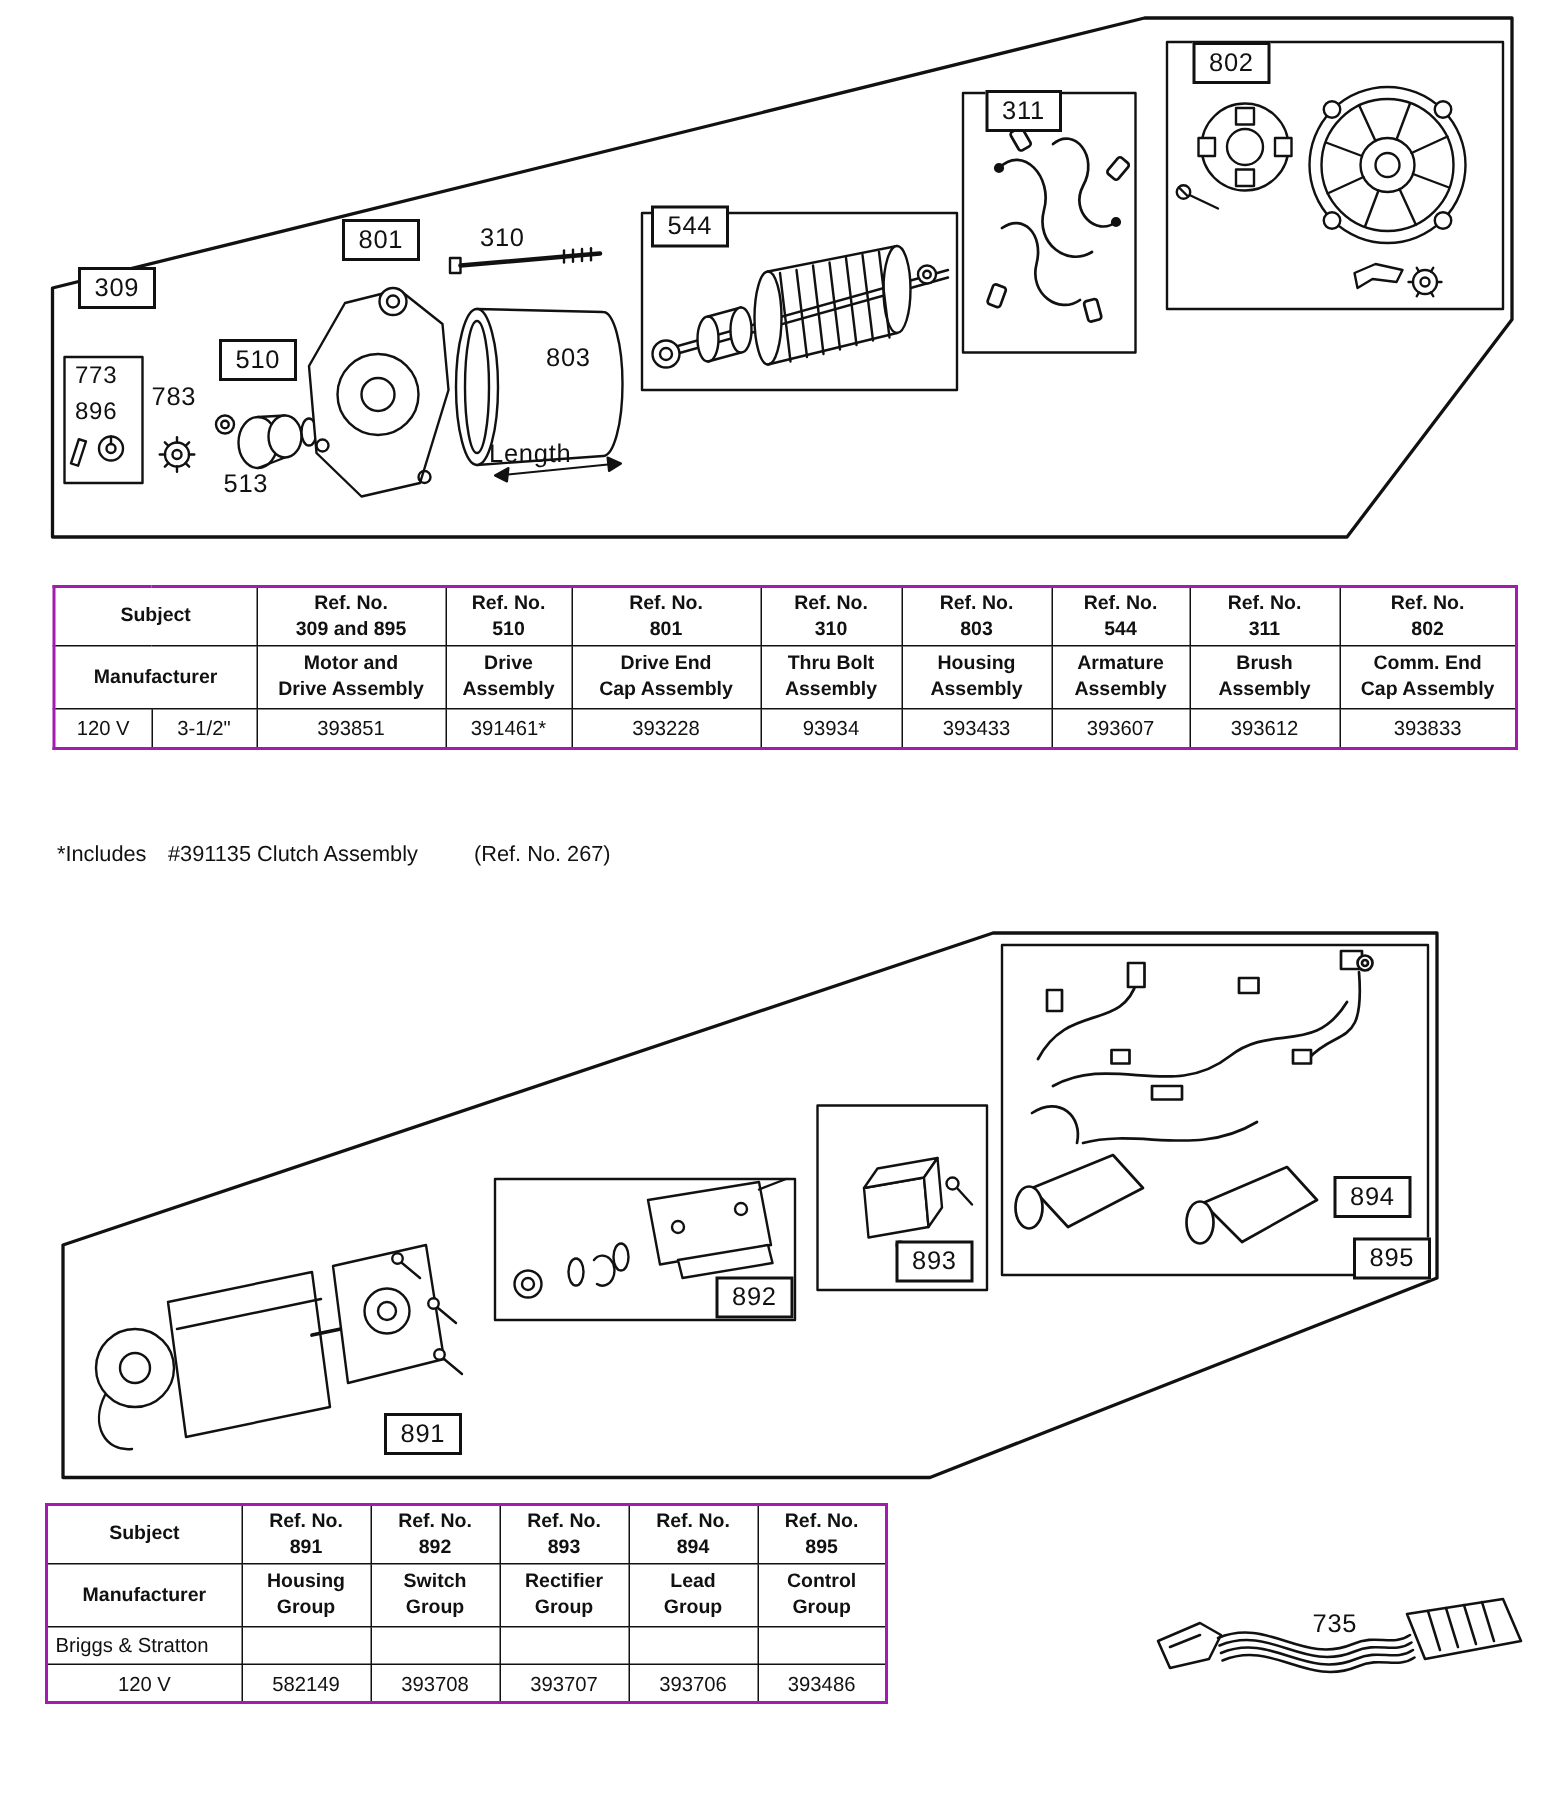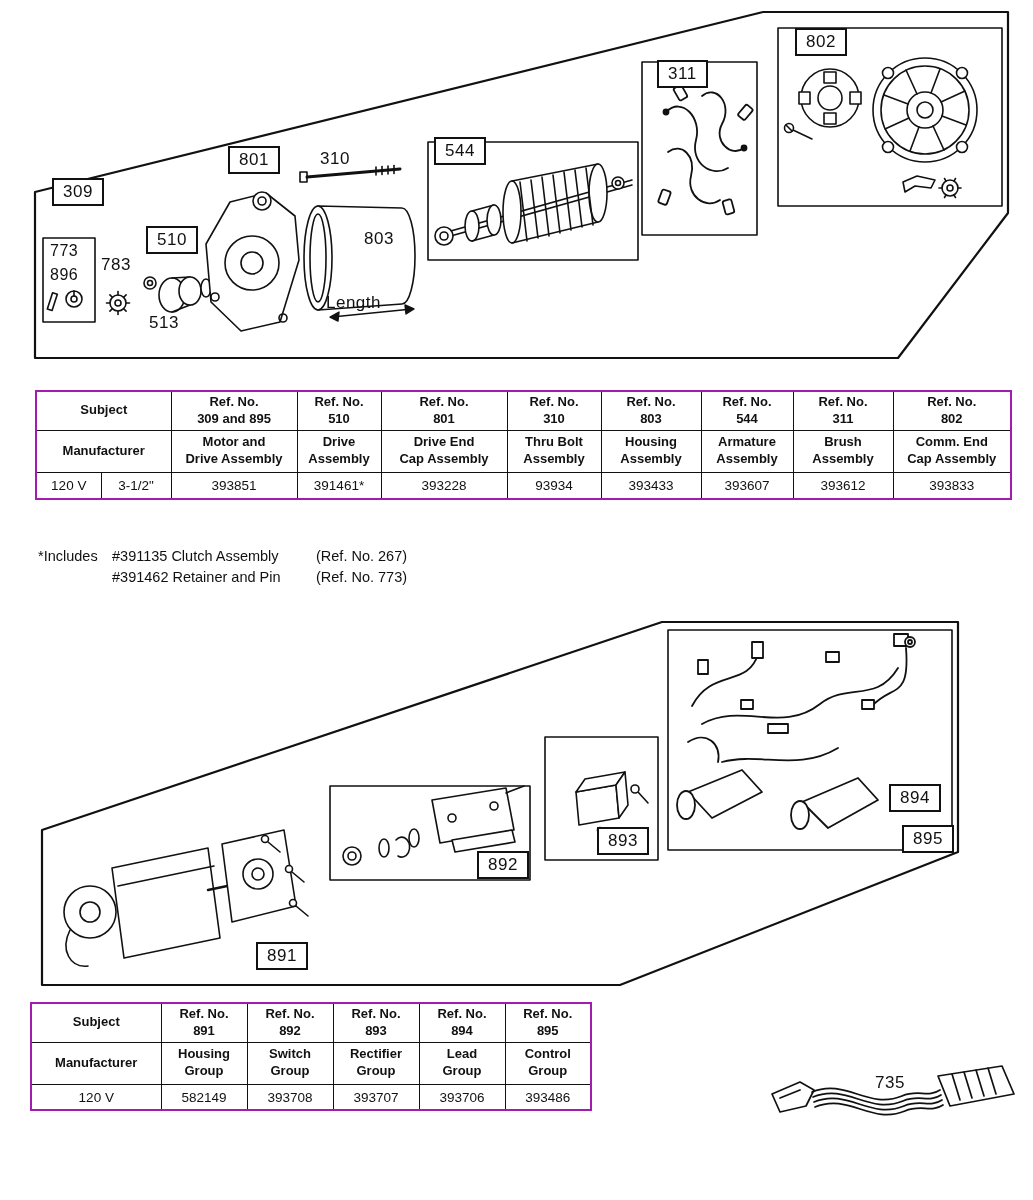--- a/index.html
+++ b/index.html
@@ -21,21 +21,21 @@
   table{border-collapse:collapse;position:absolute;background:#fff;table-layout:fixed;}
   td{
     border:1.6px solid #111;text-align:center;vertical-align:middle;
     padding:2px 3px;font-size:13px;overflow:hidden;
   }
   .t-outer{border:2px solid #a21caf;}
   .hdr{font-weight:bold;white-space:pre-line;line-height:1.3;}
   .lbl{font-weight:bold;white-space:pre-line;line-height:1.25;}
   .val{font-size:13.5px;font-weight:normal;}
   .left{text-align:left;padding-left:5px;}
-  #footnotes{position:absolute;left:38px;top:546px;font-size:14.5px;line-height:1.45;}
+  #footnotes{position:absolute;left:38px;top:560px;font-size:14.5px;line-height:1.45;}
   .fnrow{display:flex;}
   .fn-prefix{width:74px;}
   .fn-item{width:204px;}
   .fn-ref{}
 </style>
 </head>
 <body>
 
 <div id="page">
 
@@ -348,25 +348,20 @@
     </tr>
   </tbody>
     </table>
 
   <div id="footnotes">
     <div class="fnrow">
       <span class="fn-prefix">*Includes</span>
       <span class="fn-item">#391135 Clutch Assembly</span>
       <span class="fn-ref">(Ref. No. 267)</span>
     </div>
-    <div class="fnrow">
-      <span class="fn-prefix"></span>
-      <span class="fn-item">#391462 Retainer and Pin</span>
-      <span class="fn-ref">(Ref. No. 773)</span>
-    </div>
   </div>
 
   <div class="callout" style="left:256px;top:942px;">891</div>
   <div class="callout" style="left:477px;top:851px;">892</div>
   <div class="callout" style="left:597px;top:827px;">893</div>
   <div class="callout" style="left:889px;top:784px;">894</div>
   <div class="callout" style="left:902px;top:825px;">895</div>
 
   <table class="t-outer" style="left:30px;top:1002px;width:560px;">
     <colgroup>
@@ -397,20 +392,28 @@
 Group</td>
       <td class="hdr">Switch
 Group</td>
       <td class="hdr">Rectifier
 Group</td>
       <td class="hdr">Lead
 Group</td>
       <td class="hdr">Control
 Group</td>
     </tr>
+    <tr style="height:25px">
+      <td class="val left">Briggs &amp; Stratton</td>
+      <td></td>
+      <td></td>
+      <td></td>
+      <td></td>
+      <td></td>
+    </tr>
     <tr style="height:26px">
       <td class="val">120 V</td>
       <td class="val">582149</td>
       <td class="val">393708</td>
       <td class="val">393707</td>
       <td class="val">393706</td>
       <td class="val">393486</td>
     </tr>
   </tbody>
     </table>

